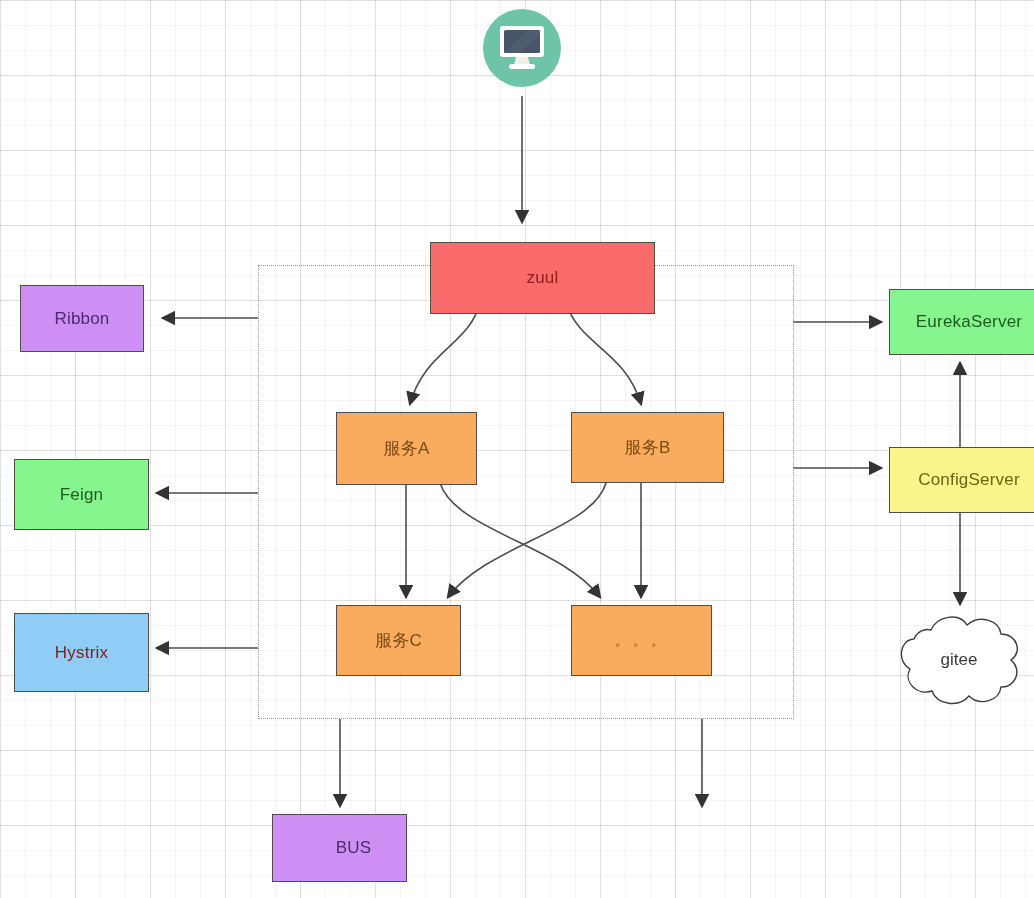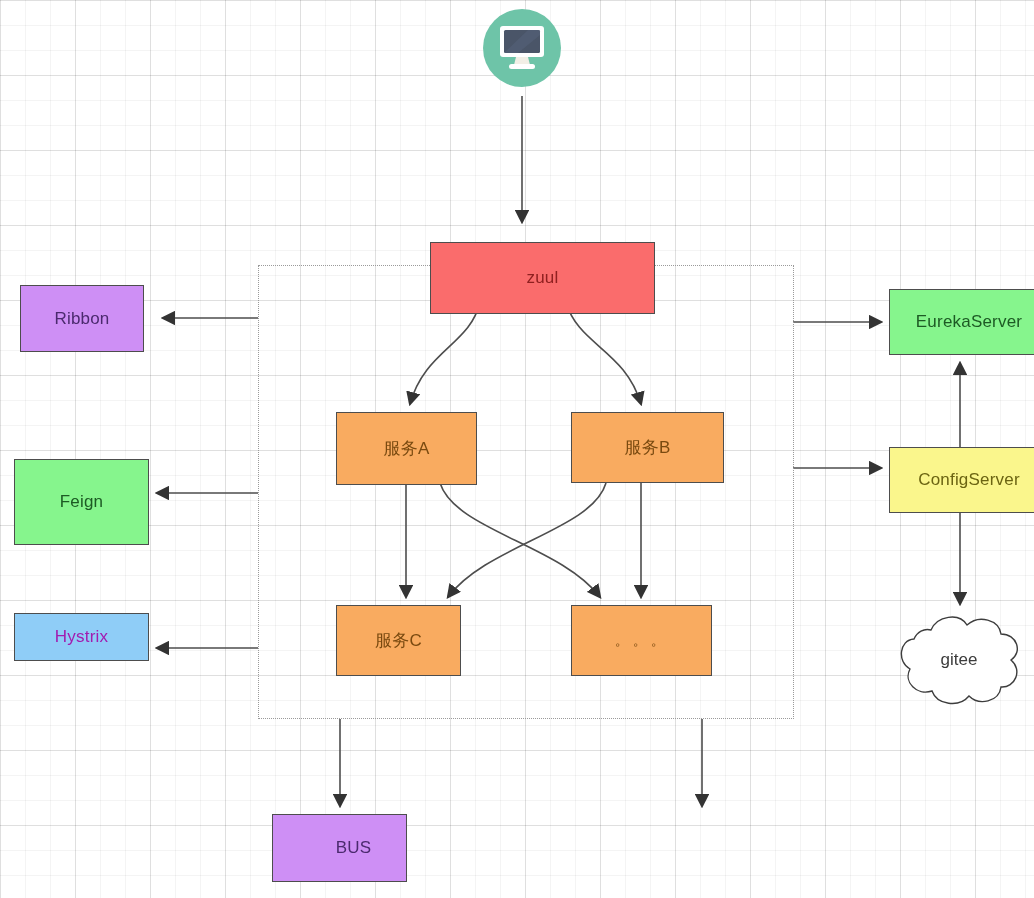--- a/index.html
+++ b/index.html
@@ -149,24 +149,24 @@
   <div class="node" style="left:336px; top:605px; width:125px; height:71px; background:#F9AB60; color:#7a4a10;">
     <span>服务C</span>
   </div>
   <div class="node" style="left:571px; top:605px; width:141px; height:71px; background:#F9AB60; color:#7a4a10; font-size:15px; letter-spacing:3px;">
     <span>。。。</span>
   </div>
 
   <div class="node" style="left:20px; top:285px; width:124px; height:67px; background:#CE8FF5; color:#4b2a6e;">
     <span>Ribbon</span>
   </div>
-  <div class="node" style="left:14px; top:459px; width:135px; height:86px; background:#86F58D; color:#1d5a24;">
+  <div class="node" style="left:14px; top:459px; width:135px; height:71px; background:#86F58D; color:#1d5a24;">
     <span>Feign</span>
   </div>
-  <div class="node" style="left:14px; top:613px; width:135px; height:48px; background:#8FCDF7; color:#a21caf;">
+  <div class="node" style="left:14px; top:613px; width:135px; height:79px; background:#8FCDF7; color:#7f1d1d;">
     <span>Hystrix</span>
   </div>
 
   <div class="node" style="left:889px; top:289px; width:160px; height:66px; background:#86F58D; color:#1d5a24;">
     <span>EurekaServer</span>
   </div>
   <div class="node" style="left:889px; top:447px; width:160px; height:66px; background:#FAF68C; color:#6b6412;">
     <span>ConfigServer</span>
   </div>
 

